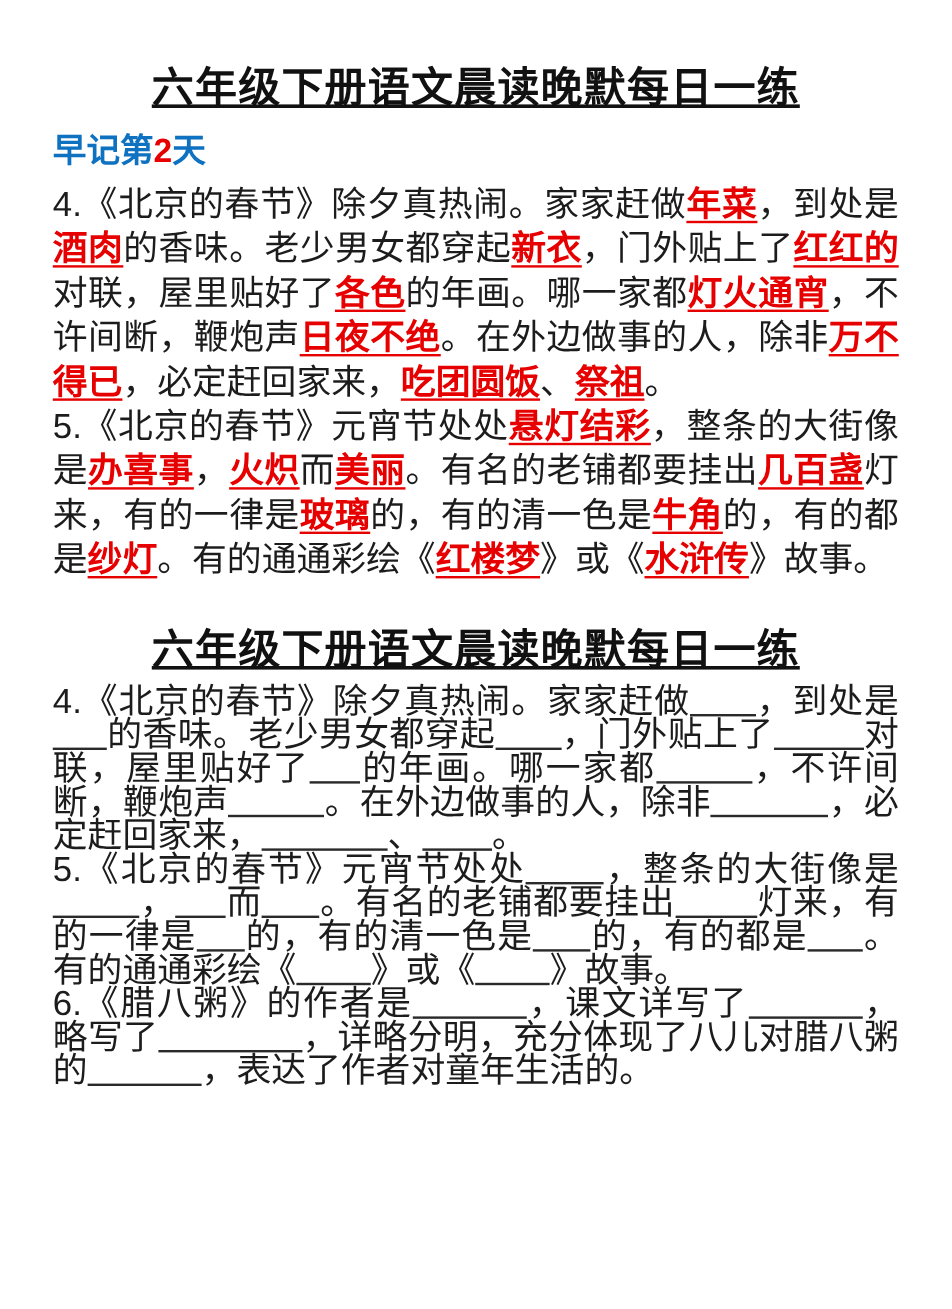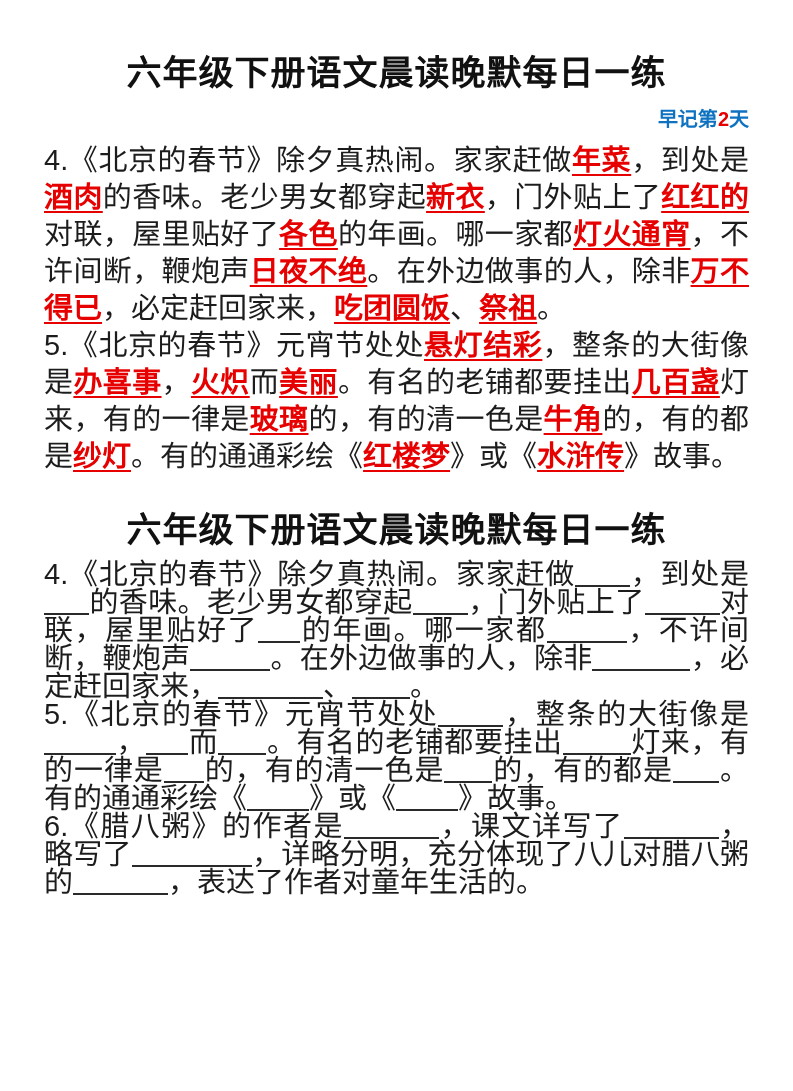--- a/index.html
+++ b/index.html
@@ -19,25 +19,26 @@
     width: 793px;
     padding: 44px 44px 40px 44px;
   }
   .section-title {
     margin: 0 0 8px 0;
     text-align: center;
     font-size: 35px;
     font-weight: 700;
     letter-spacing: 1px;
     color: #111111;
+    text-decoration: underline;
   }
   .section-subtitle {
     margin: 0 0 10px 0;
-    text-align: right;
-    font-size: 20px;
+    text-align: left;
+    font-size: 28px;
     font-weight: 700;
   }
   .subtitle-blue { color: #0f72c1; }
   .subtitle-red  { color: #e60000; }
   .section { margin: 0; }
   .section + .section { margin-top: 26px; }
   .section p {
     margin: 0;
     font-size: 29px;
     line-height: 37px;

